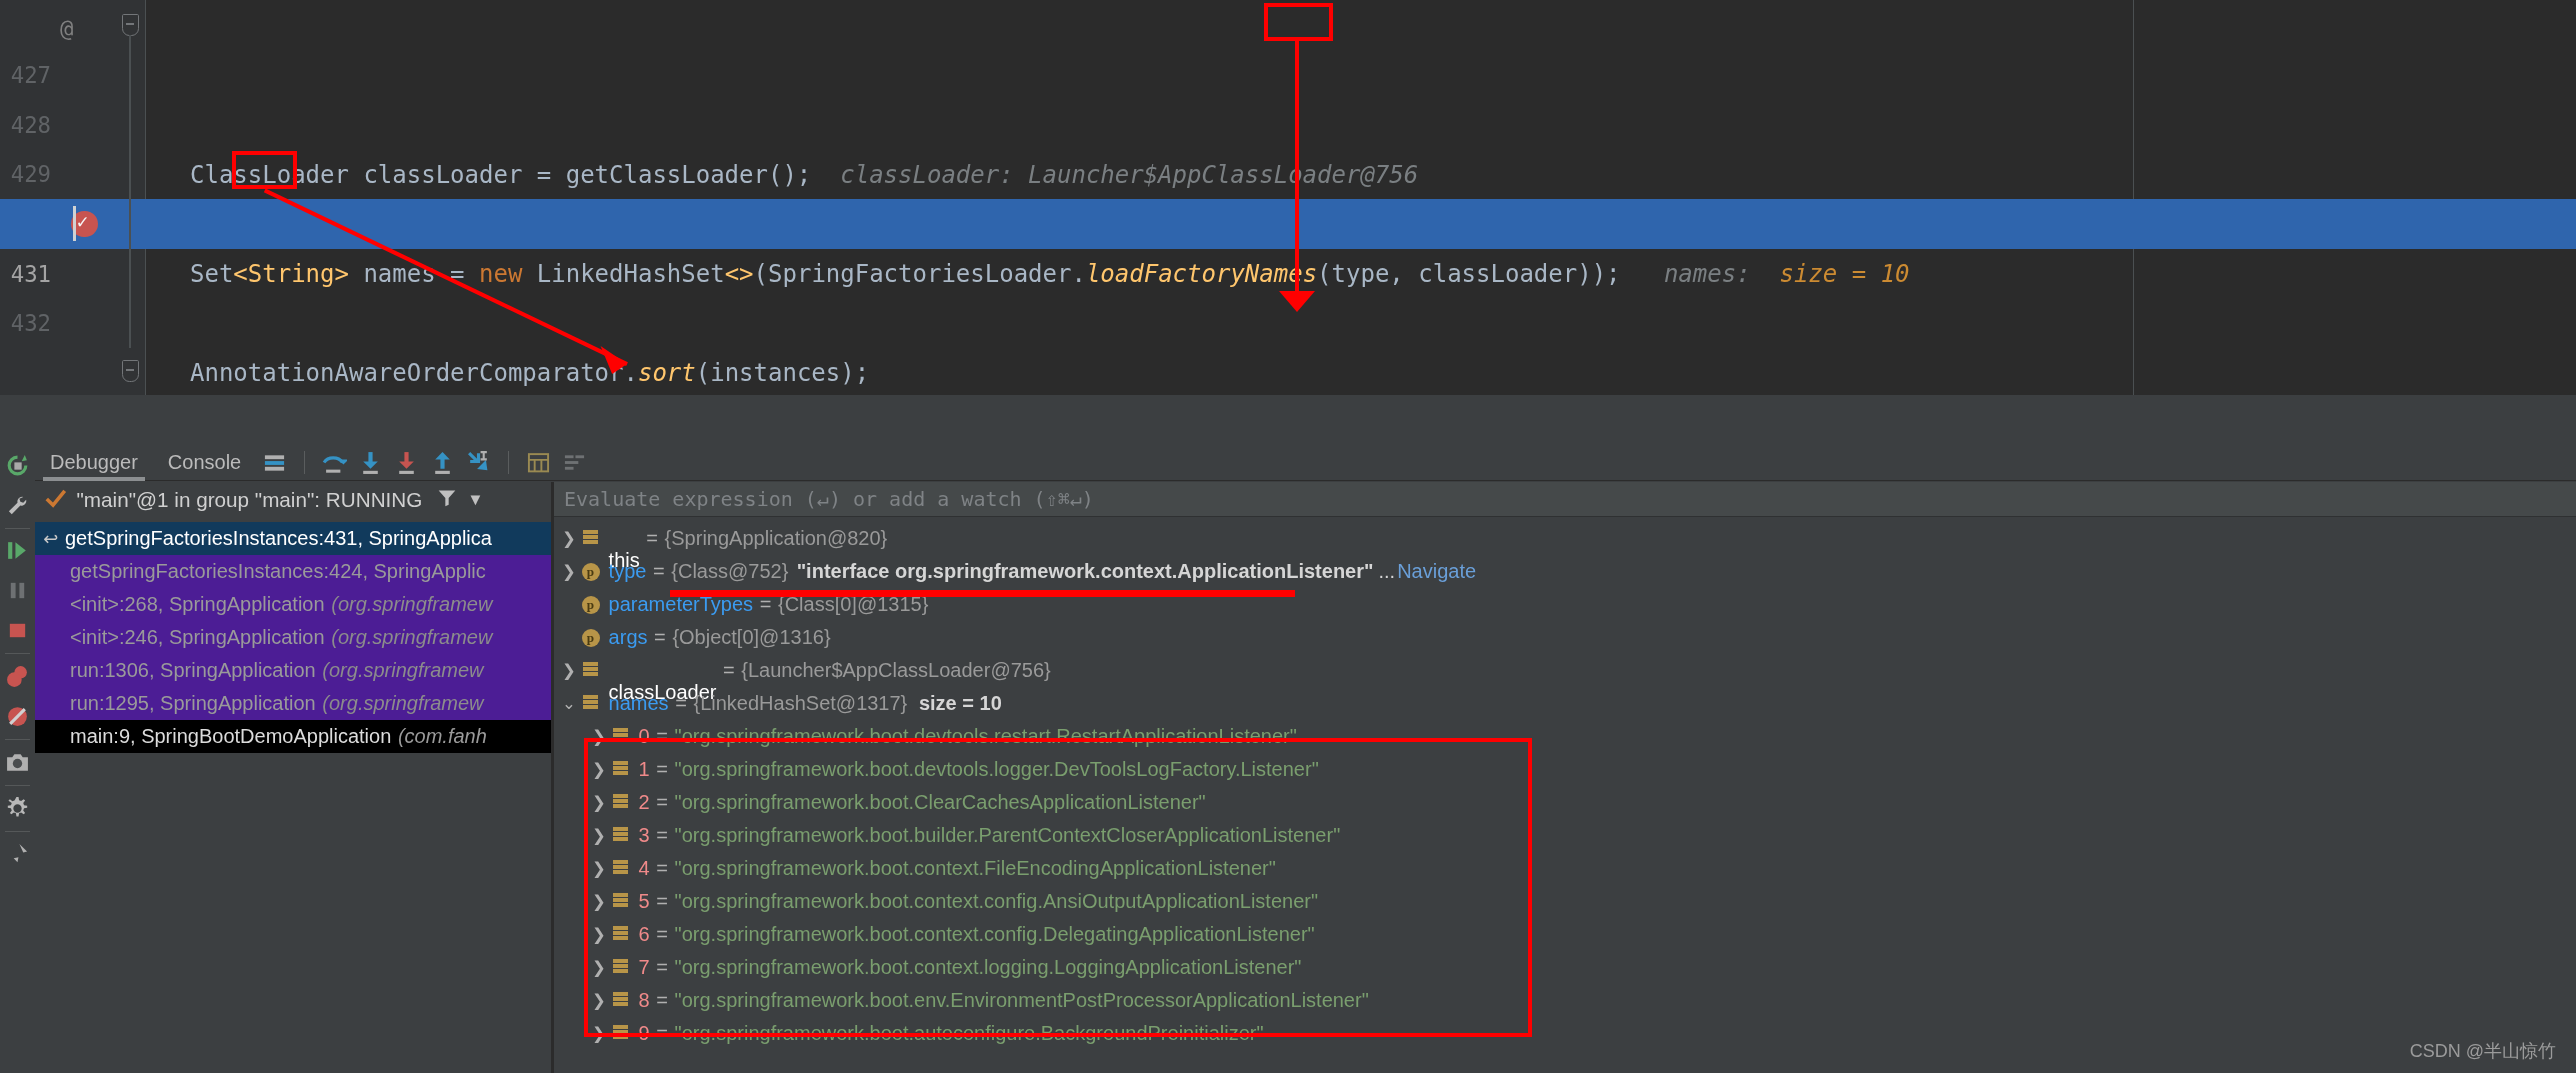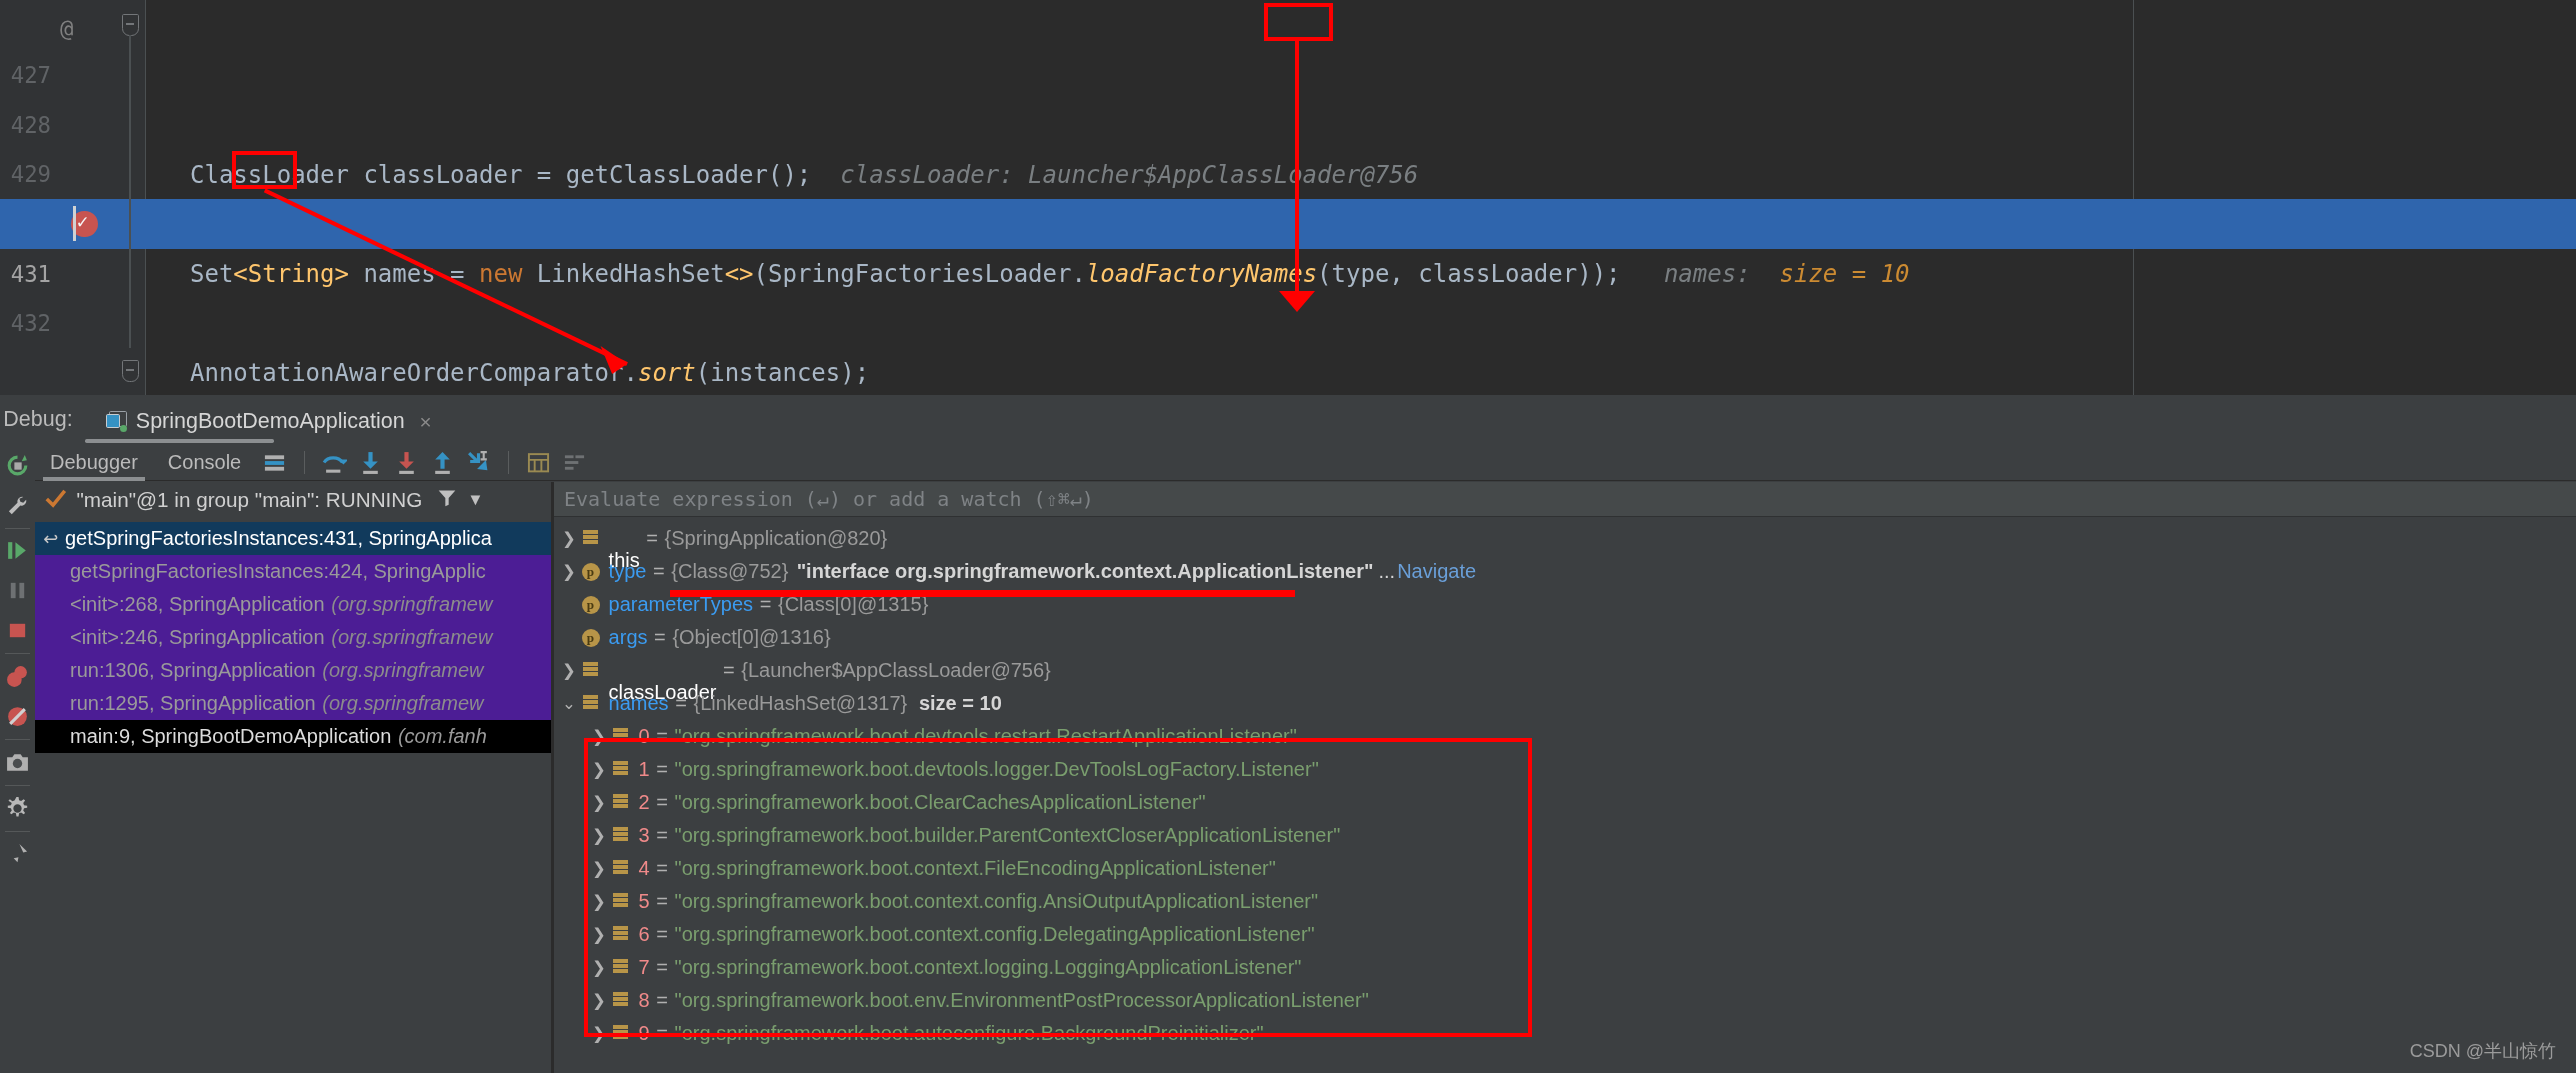--- a/index.html
+++ b/index.html
@@ -286,33 +286,20 @@
     <div class="code-line" style="top:347px;">
       
       <span class="fold-marker" style="left:122px; top:13.2px;"></span>
       
     </div>
     <div class="fold-line" style="left:129px; top:35px; height:313px;"></div>
   </div>
 
   <div class="debug-tw">
 
-    <div class="dbg-header">
-      <span class="dbg-label">Debug:</span>
-      <div class="dbg-tab">
-        <span class="dbg-tab-icon">
-          <span class="o"></span>
-            <span class="i"></span>
-            <span class="g"></span>
-        </span>
-        <span class="dbg-tab-name">SpringBootDemoApplication</span>
-        <span class="dbg-tab-close">×</span>
-      </div>
-      <div class="tab-underline"></div>
-    </div>
 
     <div class="vtoolbar">
       <div class="vt-item">
         <svg width="25" height="25" viewBox="0 0 24 24">
             <path d="M12 4a8 8 0 1 0 8 8" fill="none" stroke="#59a869" stroke-width="3"></path>
             <path d="M19 2l2 5-5 1z" fill="#59a869"></path>
             <rect x="9" y="9" width="7" height="7" fill="#a9a9a9"></rect>
           </svg>
       </div>
       <div class="vt-item">

